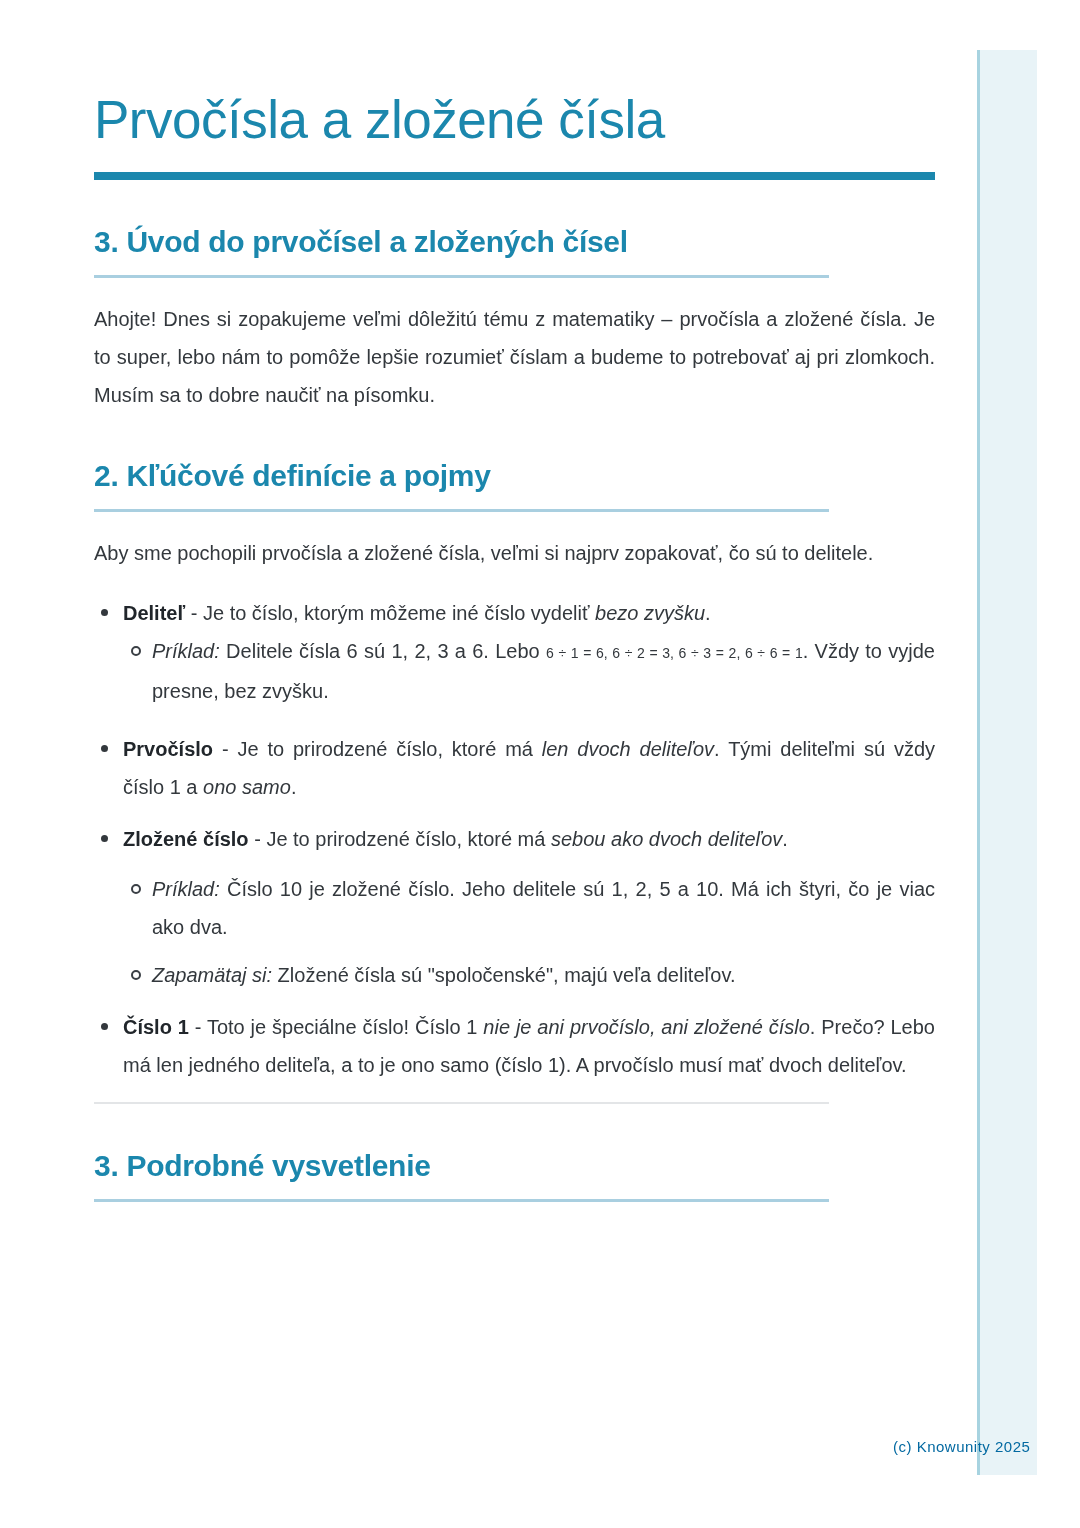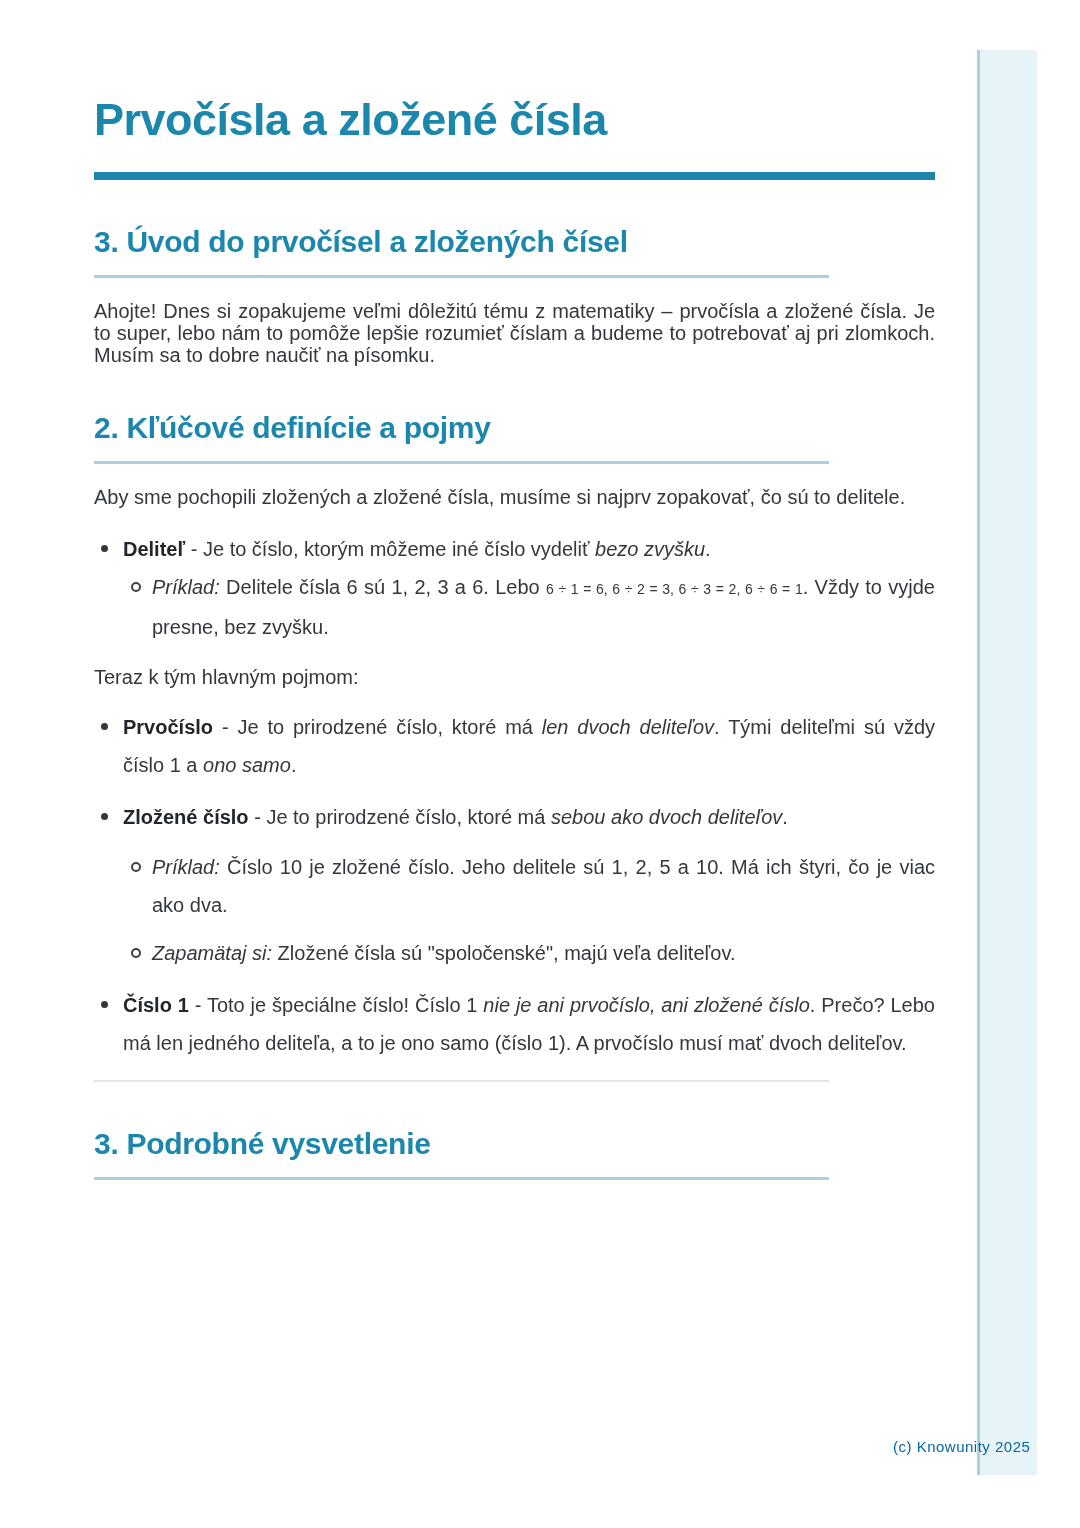--- a/index.html
+++ b/index.html
@@ -34,23 +34,23 @@
 
   .content {
     position: absolute;
     left: 94px; top: 0;
     width: 841px;
     z-index: 2;
   }
 
   h1.doc-title {
     margin: 94px 0 0 0;
-    font-size: 45px;
+    font-size: 53px;
     line-height: 52px;
-    font-weight: bold;
+    font-weight: normal;
     letter-spacing: -0.5px;
     color: #1b87ad;
   }
   .title-rule {
     height: 8px;
     background: #1b87ad;
     margin-top: 26px;
   }
 
   h2.section-heading {
@@ -64,21 +64,21 @@
   .heading-underline {
     width: 735px;
     height: 3px;
     background: #a9cfe0;
     margin-top: 15px;
   }
 
   p.body-text {
     margin: 22px 0 0 0;
     font-size: 20px;
-    line-height: 22px;
+    line-height: 38px;
     text-align: justify;
   }
   p.tight { margin-top: 20px; }
 
   ul.l1 {
     list-style: none;
     margin: 22px 0 0 0;
     padding: 0 0 0 29px;
   }
   ul.l1.loose { margin-top: 20px; }
@@ -146,34 +146,33 @@
 
   <h1 class="doc-title">Prvočísla a zložené čísla</h1>
   <div class="title-rule"></div>
 
   <h2 class="section-heading">3. Úvod do prvočísel a zložených čísel</h2>
   <div class="heading-underline"></div>
   <p class="body-text">Ahojte! Dnes si zopakujeme veľmi dôležitú tému z matematiky – prvočísla a zložené čísla. Je to super, lebo nám to pomôže lepšie rozumieť číslam a budeme to potrebovať aj pri zlomkoch. Musím sa to dobre naučiť na písomku.</p>
 
   <h2 class="section-heading">2. Kľúčové definície a pojmy</h2>
   <div class="heading-underline"></div>
-  <p class="body-text">Aby sme pochopili zložených a zložené čísla, musíme si najprv zopakovať, čo sú to delitele.</p>
+  <p class="body-text">Aby sme pochopili prvočísla a zložené čísla, veľmi si najprv zopakovať, čo sú to delitele.</p>
 
   <ul class="l1">
     <li class="l1">
       <strong class="term">Deliteľ</strong><span> - </span><span>Je to číslo, ktorým môžeme iné číslo vydeliť </span><em>bezo zvyšku</em><span>.</span>
       <ul class="l2">
         <li class="l2">
           <em>Príklad:</em><span> Delitele čísla 6 sú 1, 2, 3 a 6. Lebo </span><span class="math">6 ÷ 1 = 6, 6 ÷ 2 = 3, 6 ÷ 3 = 2, 6 ÷ 6 = 1</span><span>. Vždy to vyjde presne, bez zvyšku.</span>
         </li>
       </ul>
     </li>
   </ul>
 
-  <p class="body-text tight">Teraz k tým hlavným pojmom:</p>
 
   <ul class="l1 loose">
 
     <li class="l1">
       <strong class="term">Prvočíslo</strong><span> - </span><span>Je to prirodzené číslo, ktoré má </span><em>len dvoch deliteľov</em><span>. Tými deliteľmi sú vždy číslo 1 a </span><em>ono samo</em><span>.</span>
     </li>
 
     <li class="l1">
       <strong class="term">Zložené číslo</strong><span> - </span><span>Je to prirodzené číslo, ktoré má </span><em>sebou ako dvoch deliteľov</em><span>.</span>
       <ul class="l2 spaced">

